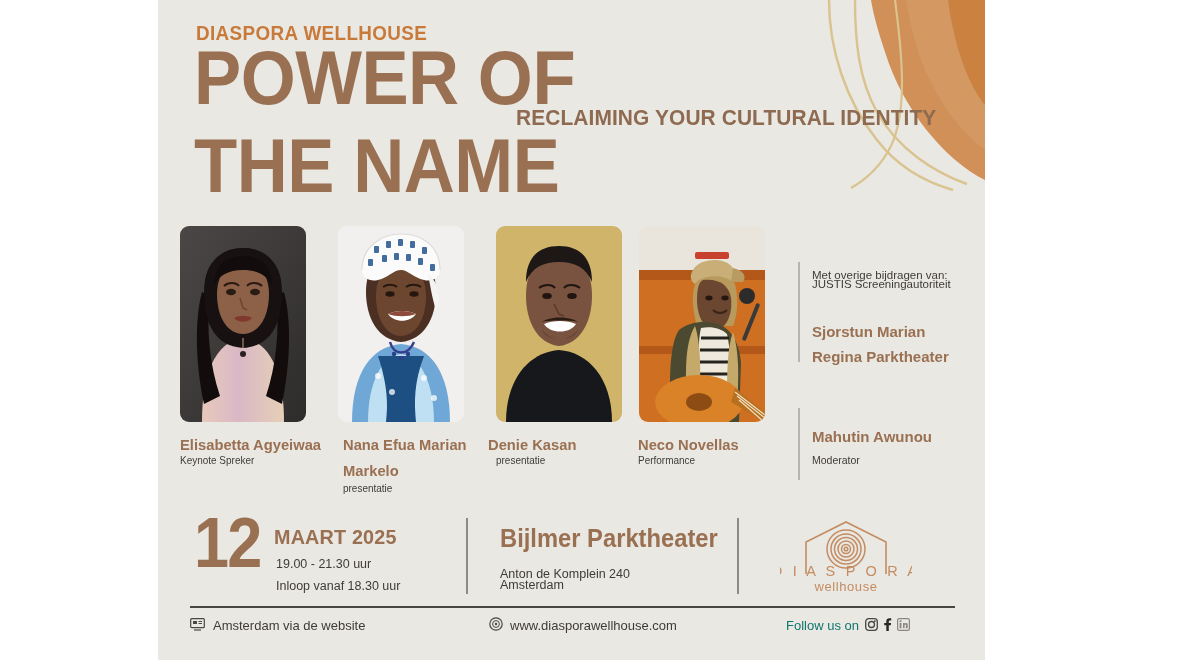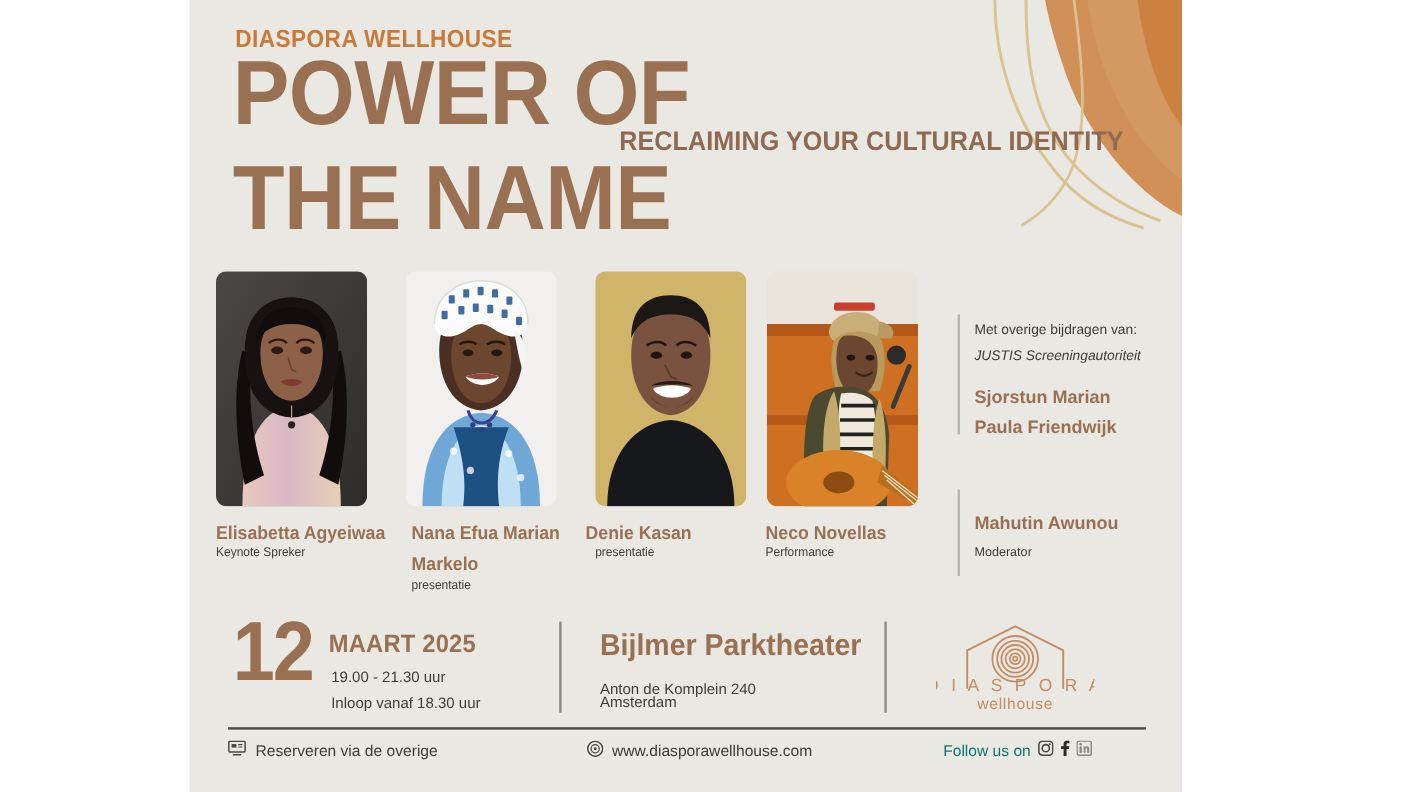--- a/index.html
+++ b/index.html
@@ -389,23 +389,23 @@
     <div class="sp-role" style="left:185px; top:482px;">presentatie</div>
 
     <div class="sp-name" style="left:330px; top:432px; width:150px;">Denie Kasan</div>
     <div class="sp-role" style="left:338px; top:454px;">presentatie</div>
 
     <div class="sp-name" style="left:480px; top:432px; width:150px;">Neco Novellas</div>
     <div class="sp-role" style="left:480px; top:454px;">Performance</div>
 
     <div class="rail-rule" style="left:640px; top:262px; height:100px;"></div>
     <div class="rail-small" style="left:654px; top:267px;">Met overige bijdragen van:</div>
-    <div class="rail-small" style="left:654px; top:289px;font-style:italic;">JUSTIS  Screeningautoriteit</div>
+    <div class="rail-small" style="left:654px; top:276px;">JUSTIS  Screeningautoriteit</div>
     <div class="rail-name" style="left:654px; top:321px;">Sjorstun Marian</div>
-    <div class="rail-name" style="left:654px; top:346px;">Paula Friendwijk</div>
+    <div class="rail-name" style="left:654px; top:346px;">Regina Parktheater</div>
 
     <div class="rail-rule" style="left:640px; top:408px; height:72px;"></div>
     <div class="rail-name" style="left:654px; top:426px;">Mahutin Awunou</div>
     <div class="rail-small" style="left:654px; top:452px; font-size:10.5px;">Moderator</div>
 
     <div class="daynum">12</div>
     <div class="month">MAART 2025</div>
     <div class="small-line" style="left:118px; top:556px;">19.00 - 21.30 uur</div>
     <div class="small-line" style="left:118px; top:578px;">Inloop vanaf 18.30 uur</div>
 
@@ -437,21 +437,21 @@
 
     <span class="bottom-icon" style="left:32px; top:617px;">
       <svg width="15" height="13" viewBox="0 0 15 13">
         <rect x="0.7" y="0.7" width="13.6" height="9" rx="1" fill="none" stroke="#4a4742" stroke-width="1.2"></rect>
         <rect x="3" y="3" width="4" height="3" fill="#4a4742"></rect>
         <line x1="8.5" y1="3.5" x2="12" y2="3.5" stroke="#4a4742" stroke-width="1"></line>
         <line x1="8.5" y1="5.5" x2="12" y2="5.5" stroke="#4a4742" stroke-width="1"></line>
         <line x1="4" y1="12" x2="11" y2="12" stroke="#4a4742" stroke-width="1.2"></line>
       </svg>
     </span>
-    <a class="bottom-text" href="#" style="left:55px; top:618px; color:#3f3c38; text-decoration:none;">Reserveren via de overige</a>
+    <a class="bottom-text" href="#" style="left:55px; top:618px; color:#3f3c38; text-decoration:none;">Amsterdam via de website</a>
 
     <span class="bottom-icon" style="left:331px; top:617px;">
       <svg width="14" height="14" viewBox="0 0 14 14">
         <circle cx="7" cy="7" r="6.2" fill="none" stroke="#4a4742" stroke-width="1.2"></circle>
         <circle cx="7" cy="7" r="3.4" fill="none" stroke="#4a4742" stroke-width="1"></circle>
         <circle cx="7" cy="7" r="1.2" fill="#4a4742"></circle>
       </svg>
     </span>
     <a class="bottom-text" href="#" style="left:352px; top:618px; color:#3f3c38; text-decoration:none;">www.diasporawellhouse.com</a>
 

